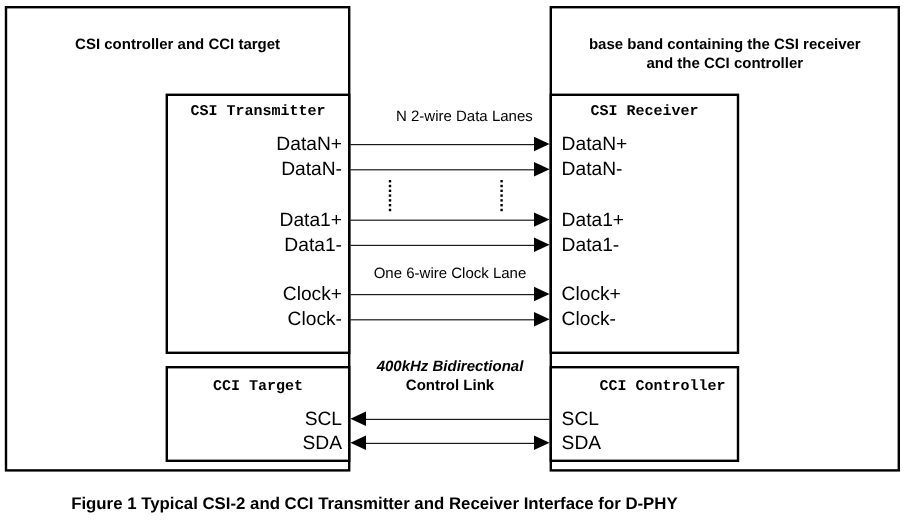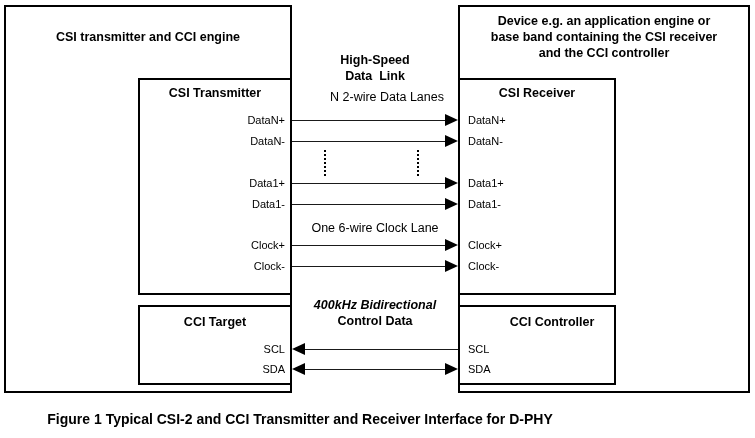--- a/index.html
+++ b/index.html
@@ -27,20 +27,21 @@
     box-sizing: border-box;
     background: transparent;
   }
   .box-title {
     position: absolute;
     font-weight: bold;
     font-size: 12.5px;
     line-height: 15px;
     text-align: center;
     white-space: pre;
+    font-family: Liberation Mono, monospace;
   }
   .hdr {
     position: absolute;
     font-weight: bold;
     font-size: 12.5px;
     line-height: 16px;
     text-align: center;
     white-space: pre-line;
   }
   .mid-label {
@@ -49,21 +50,21 @@
     line-height: 15px;
     text-align: center;
     white-space: pre;
     font-weight: normal;
   }
   .mid-label.bold {
     font-weight: bold;
   }
   .port {
     position: absolute;
-    font-size: 11px;
+    font-size: 16px;
     line-height: 15px;
     white-space: pre;
   }
   .port.right-al {
     text-align: right;
   }
   .port.left-al {
     text-align: left;
   }
   .wire {
@@ -98,63 +99,60 @@
     line-height: 18px;
     white-space: pre;
   }
 </style>
 </head>
 <body>
 
 <div id="canvas">
 
   <div class="box" style="left:4px; top:5px; width:288px; height:388px;"></div>
-  <div class="hdr" style="left:8px; top:29px; width:280px;">CSI transmitter and CCI engine</div>
+  <div class="hdr" style="left:8px; top:29px; width:280px;">CSI controller and CCI target</div>
 
   <div class="box" style="left:138px; top:78px; width:154px; height:217px;"></div>
   <div class="box-title" style="left:140px; top:86px; width:150px;">CSI Transmitter</div>
 
   <div class="port right-al" style="left:150px; top:113px; width:135px;">DataN+</div>
   <div class="port right-al" style="left:150px; top:134px; width:135px;">DataN-</div>
   <div class="port right-al" style="left:150px; top:176px; width:135px;">Data1+</div>
   <div class="port right-al" style="left:150px; top:197px; width:135px;">Data1-</div>
   <div class="port right-al" style="left:150px; top:238px; width:135px;">Clock+</div>
   <div class="port right-al" style="left:150px; top:259px; width:135px;">Clock-</div>
 
   <div class="box" style="left:138px; top:305px; width:154px; height:80px;"></div>
   <div class="box-title" style="left:140px; top:315px; width:150px;">CCI Target</div>
   <div class="port right-al" style="left:150px; top:342px; width:135px;">SCL</div>
   <div class="port right-al" style="left:150px; top:362px; width:135px;">SDA</div>
 
   <div class="box" style="left:458px; top:5px; width:292px; height:388px;"></div>
-  <div class="hdr" style="left:462px; top:13px; width:284px;">Device e.g. an application engine or</div>
   <div class="hdr" style="left:462px; top:29px; width:284px;">base band containing the CSI receiver</div>
   <div class="hdr" style="left:462px; top:45px; width:284px;">and the CCI controller</div>
 
   <div class="box" style="left:458px; top:78px; width:158px; height:217px;"></div>
   <div class="box-title" style="left:460px; top:86px; width:154px;">CSI Receiver</div>
 
   <div class="port left-al" style="left:468px; top:113px; width:140px;">DataN+</div>
   <div class="port left-al" style="left:468px; top:134px; width:140px;">DataN-</div>
   <div class="port left-al" style="left:468px; top:176px; width:140px;">Data1+</div>
   <div class="port left-al" style="left:468px; top:197px; width:140px;">Data1-</div>
   <div class="port left-al" style="left:468px; top:238px; width:140px;">Clock+</div>
   <div class="port left-al" style="left:468px; top:259px; width:140px;">Clock-</div>
 
   <div class="box" style="left:458px; top:305px; width:158px; height:80px;"></div>
   <div class="box-title" style="left:460px; top:315px; width:184px;">CCI Controller</div>
   <div class="port left-al" style="left:468px; top:342px; width:140px;">SCL</div>
   <div class="port left-al" style="left:468px; top:362px; width:140px;">SDA</div>
 
-  <div class="mid-label bold" style="left:294px; top:53px; width:162px;">High-Speed</div>
-  <div class="mid-label bold" style="left:294px; top:69px; width:162px;">Data  Link</div>
   <div class="mid-label" style="left:306px; top:90px; width:162px;">N 2-wire Data Lanes</div>
   <div class="mid-label" style="left:294px; top:221px; width:162px;">One 6-wire Clock Lane</div>
   <div class="mid-label bold" style="left:294px; top:298px; width:162px;font-style:italic;">400kHz Bidirectional</div>
-  <div class="mid-label bold" style="left:294px; top:314px; width:162px;">Control Data</div>
+  <div class="mid-label bold" style="left:294px; top:314px; width:162px;">Control Link</div>
 
   <div class="wire" style="left:292px; top:120px; width:153px;"></div>
   <div class="arrow-r" style="left:445px; top:113.5px;"></div>
 
   <div class="wire" style="left:292px; top:141px; width:153px;"></div>
   <div class="arrow-r" style="left:445px; top:134.5px;"></div>
 
   <div class="wire" style="left:292px; top:183px; width:153px;"></div>
   <div class="arrow-r" style="left:445px; top:176.5px;"></div>
 
@@ -170,15 +168,15 @@
   <div class="wire" style="left:292px; top:266px; width:153px;"></div>
   <div class="arrow-r" style="left:445px; top:259.5px;"></div>
 
   <div class="wire" style="left:305px; top:349px; width:153px;"></div>
   <div class="arrow-l" style="left:292px; top:342.5px;"></div>
 
   <div class="wire" style="left:305px; top:369px; width:140px;"></div>
   <div class="arrow-l" style="left:292px; top:362.5px;"></div>
   <div class="arrow-r" style="left:445px; top:362.5px;"></div>
 
-  <div class="caption" style="left:0px; top:410px; width:600px;">Figure 1 Typical CSI-2 and CCI Transmitter and Receiver Interface for D-PHY</div>
+  <div class="caption" style="left:0px; top:410px; width:600px;padding-left:12px;">Figure 1 Typical CSI-2 and CCI Transmitter and Receiver Interface for D-PHY</div>
 
 </div>
 
 </body></html>

